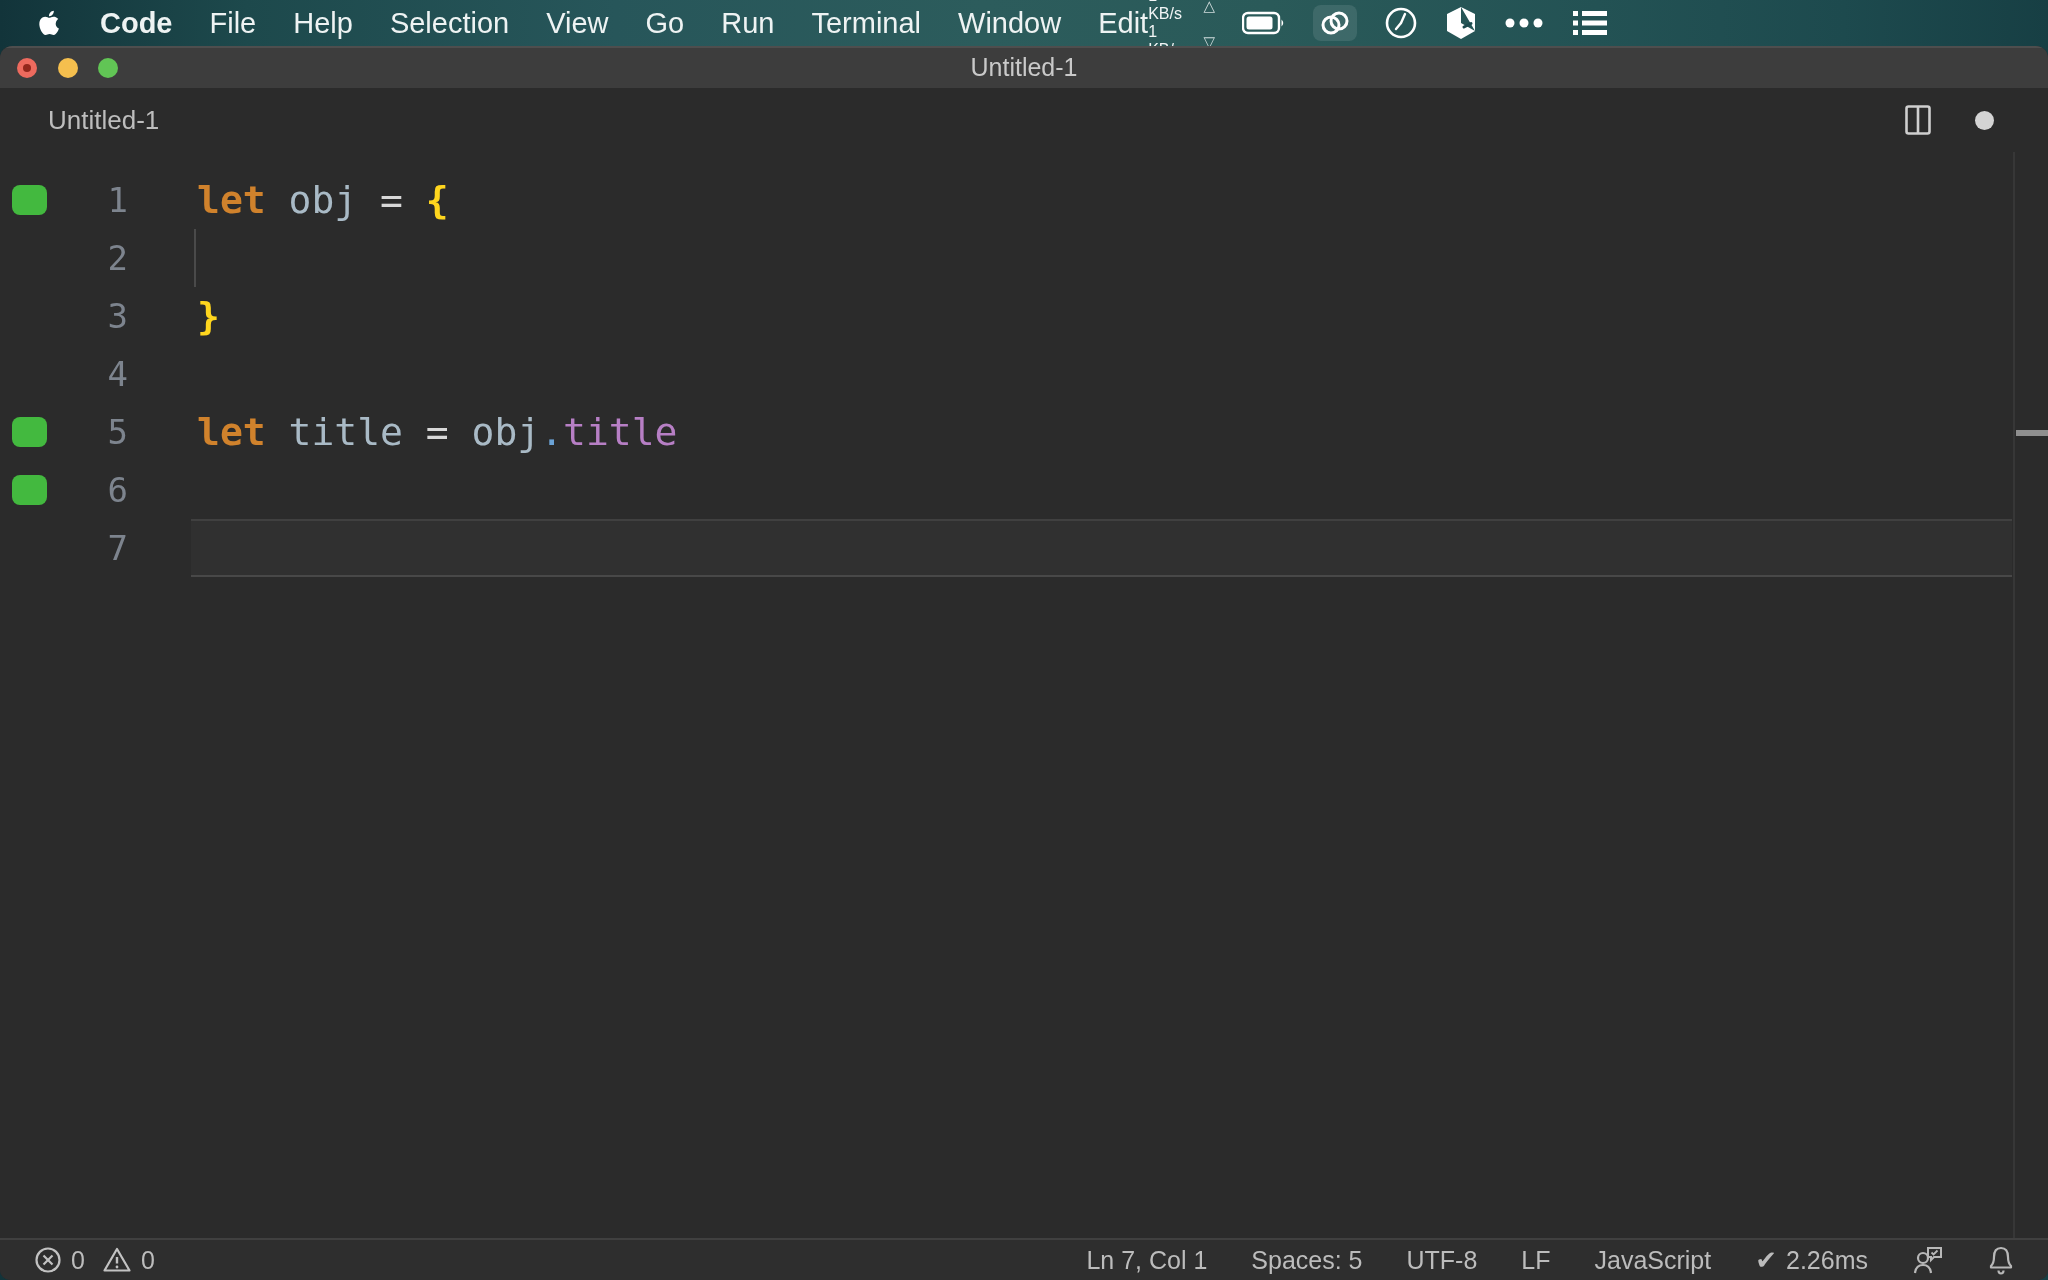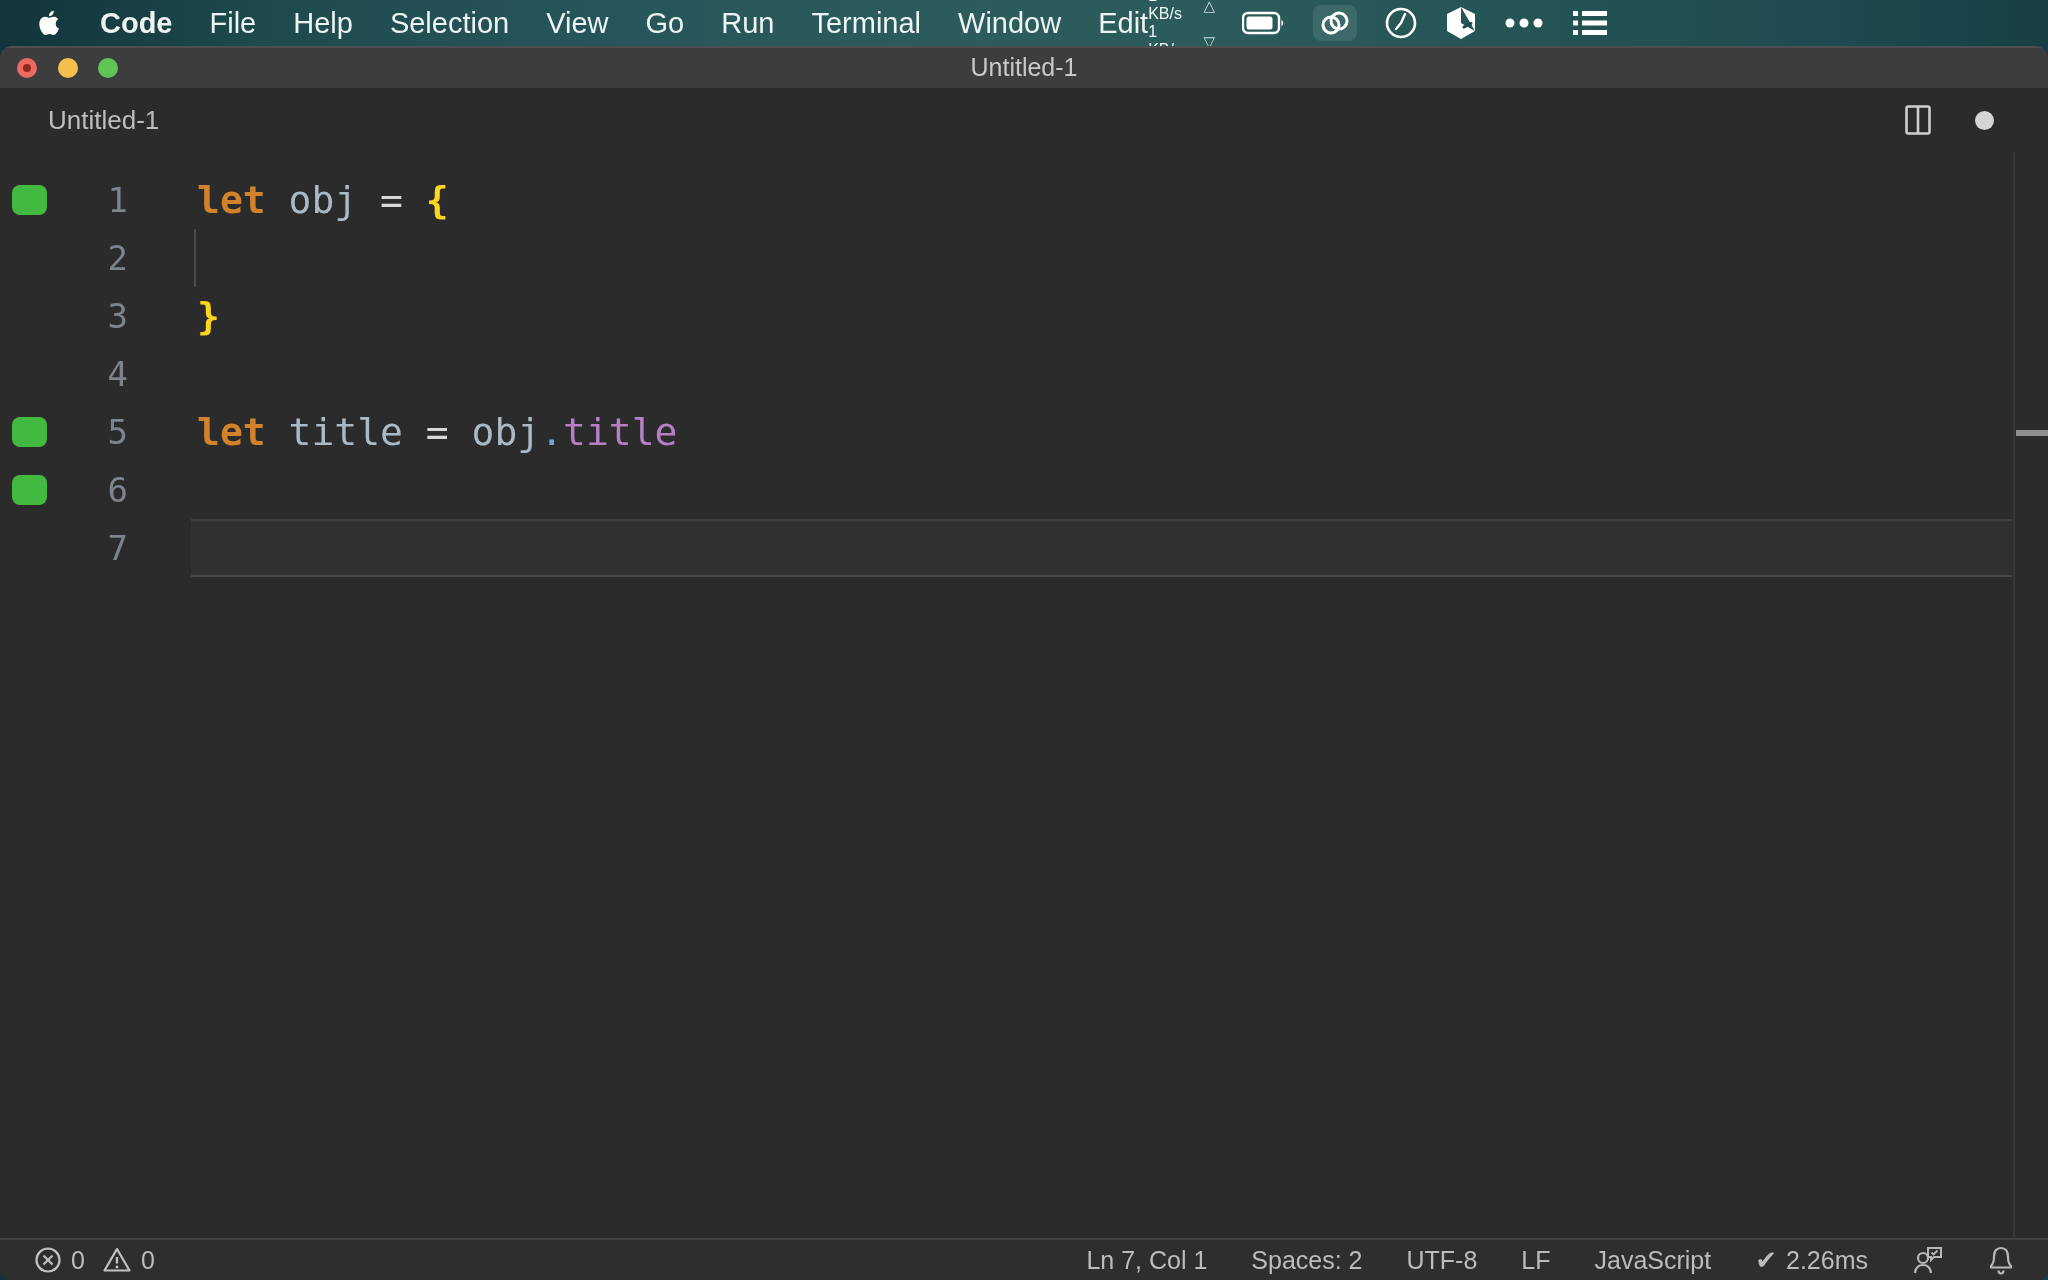--- a/index.html
+++ b/index.html
@@ -229,21 +229,21 @@
         <svg width="30" height="28" viewBox="0 0 30 28" style="margin-left:8px">
           <path d="M15 3 L27.5 24.5 L2.5 24.5 Z" fill="none" stroke="#c2c2c2" stroke-width="2.2" stroke-linejoin="round"></path>
           <line x1="15" y1="11" x2="15" y2="17.5" stroke="#c2c2c2" stroke-width="2.4"></line>
           <circle cx="15" cy="21" r="1.4" fill="#c2c2c2"></circle>
         </svg>
         <span>0</span>
       </span>
     </div>
     <div class="sb-right">
       <span class="sb-item">Ln 7, Col 1</span>
-      <span class="sb-item">Spaces: 2</span>
+      <span class="sb-item">Spaces: 5</span>
       <span class="sb-item">UTF-8</span>
       <span class="sb-item">LF</span>
       <span class="sb-item">JavaScript</span>
       <span class="sb-item">
         <span class="check">✔</span>
         <span>2.26ms</span>
       </span>
       <span class="sb-item">
         <svg width="32" height="30" viewBox="0 0 32 30">
           <circle cx="11" cy="13" r="5" fill="none" stroke="#b8b8b8" stroke-width="2.2"></circle>

